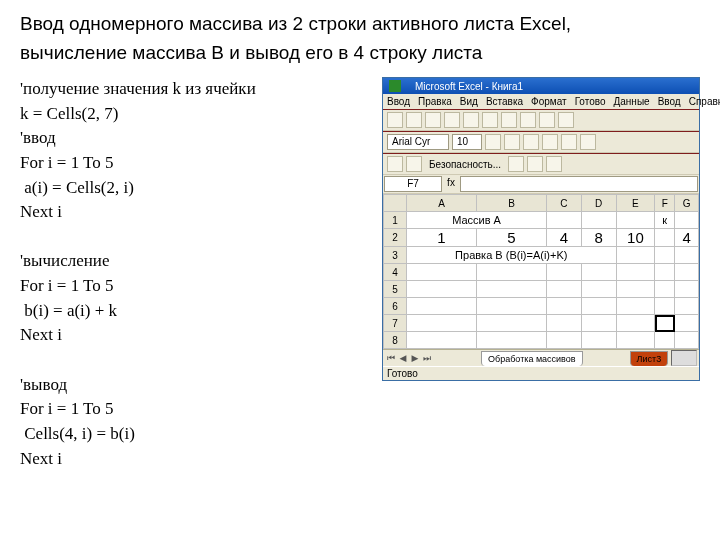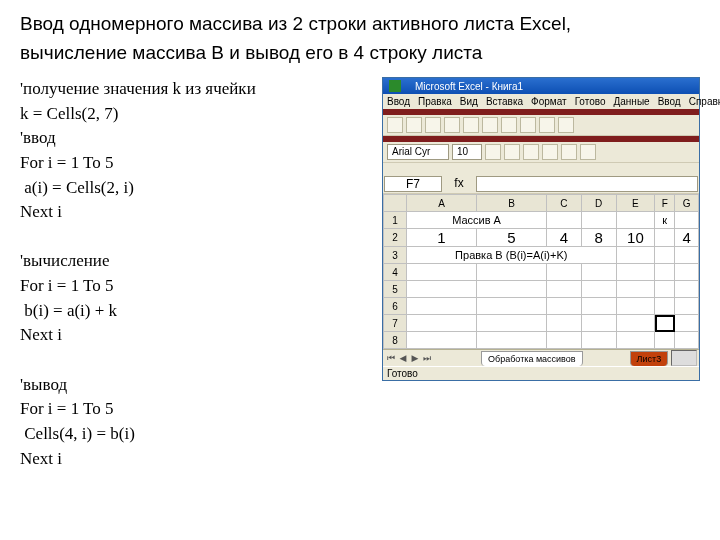--- a/index.html
+++ b/index.html
@@ -50,21 +50,21 @@
   }
   .ex-menu {
     background: #ece9d8;
     padding: 2px 4px;
     font-size: 10px;
     display: flex;
     gap: 8px;
   }
   .ex-toolbar {
     background: #ece9d8;
-    border-top: 6px solid #7f1d1d;
+    border-top: 1px solid #7f1d1d;
     border-bottom: 1px solid #cfcab4;
     padding: 2px 4px;
     display: flex;
     gap: 3px;
     align-items: center;
     font-size: 10px;
   }
   .ex-toolbar .tb-btn {
     width: 14px; height: 14px;
     background: #f7f5ea;
@@ -76,35 +76,34 @@
     border: 1px solid #9f9a82;
     padding: 0 4px;
     height: 14px;
     line-height: 14px;
     font-size: 10px;
   }
   .ex-namebox {
     display: flex;
     background: #ece9d8;
     border-bottom: 1px solid #cfcab4;
-    font-size: 12px;
-    margin-top: 12px;
+    font-size: 10px;
   }
   .ex-namebox .name {
     width: 48px;
     background: #fff;
     border: 1px solid #9f9a82;
     margin: 1px;
     padding: 0 4px;
     height: 14px;
     line-height: 14px;
     text-align: center;
   }
   .ex-namebox .fx {
-    width: 32px;
+    width: 16px;
     text-align: center;
     line-height: 16px;
   }
   .ex-namebox .formula {
     flex: 1;
     background: #fff;
     border: 1px solid #9f9a82;
     margin: 1px;
     height: 14px;
   }
@@ -241,20 +240,28 @@
       <span class="field" style="width:52px">Arial Cyr</span>
       <span class="field" style="width:20px">10</span>
       <span class="tb-btn"></span>
       <span class="tb-btn"></span>
       <span class="tb-btn"></span>
       <span class="tb-btn"></span>
       <span class="tb-btn"></span>
       <span class="tb-btn"></span>
     </div>
 
+    <div class="ex-toolbar">
+      <span class="tb-btn"></span>
+      <span class="tb-btn"></span>
+      <span class="sec-label">Безопасность...</span>
+      <span class="tb-btn"></span>
+      <span class="tb-btn"></span>
+      <span class="tb-btn"></span>
+    </div>
 
     <div class="ex-namebox">
       <span class="name">F7</span>
       <span class="fx">fx</span>
       <span class="formula"></span>
     </div>
 
     <div class="grid">
       <table>
         <thead>

